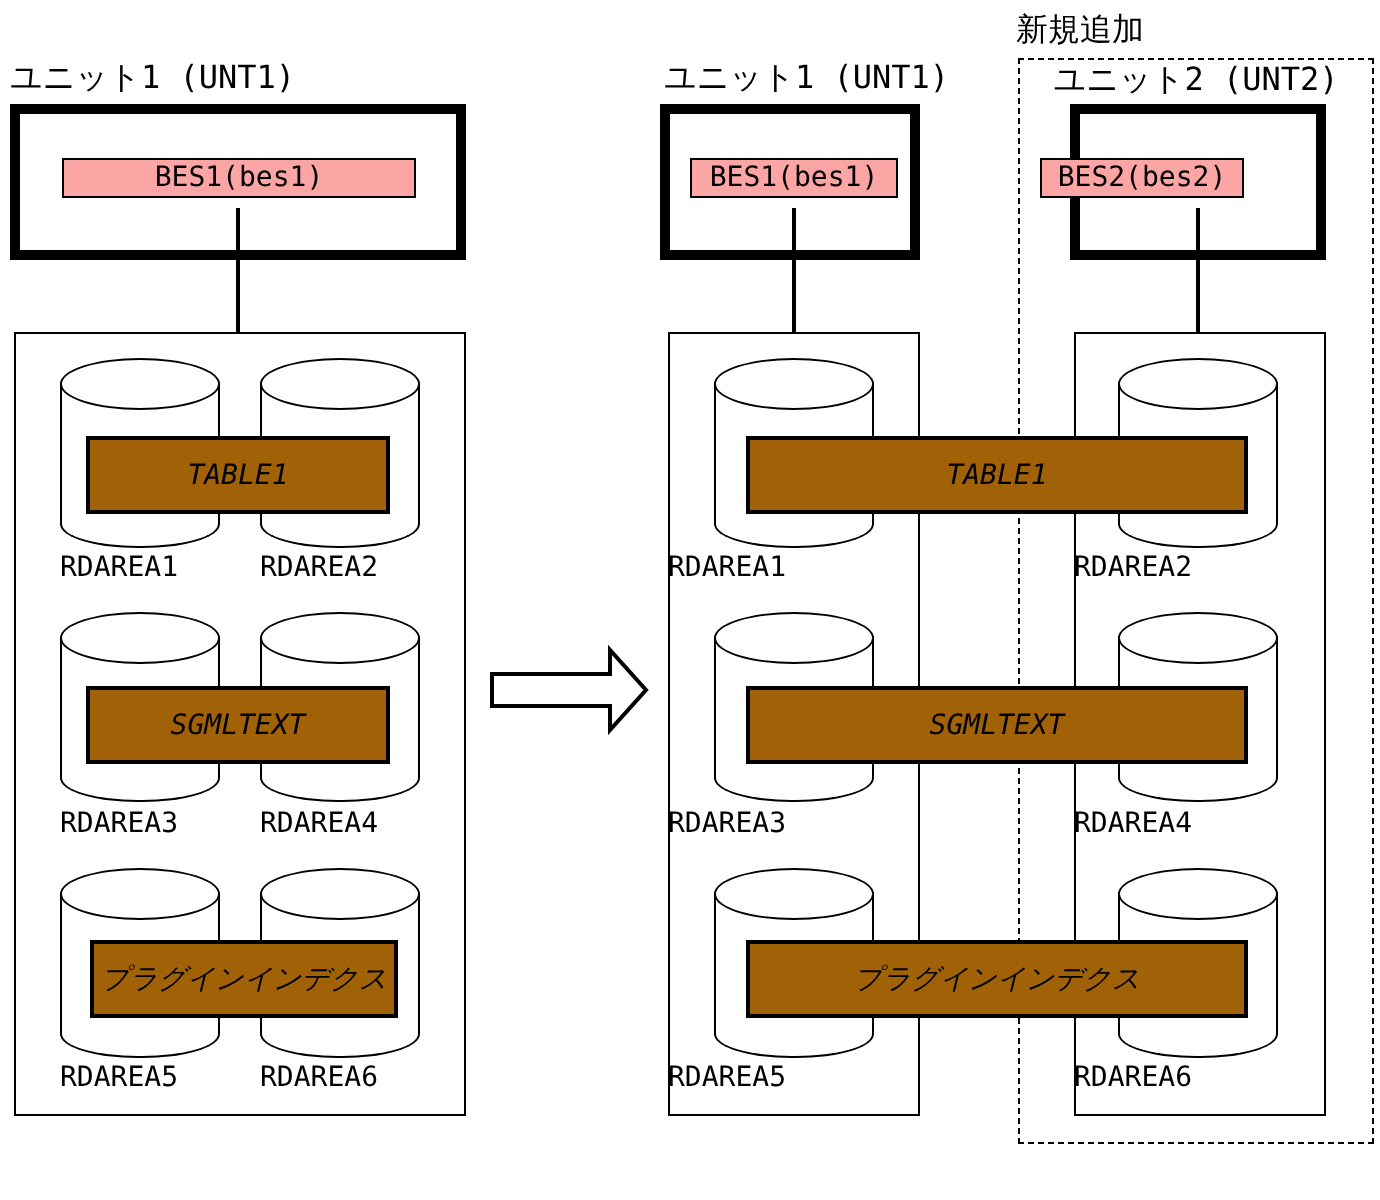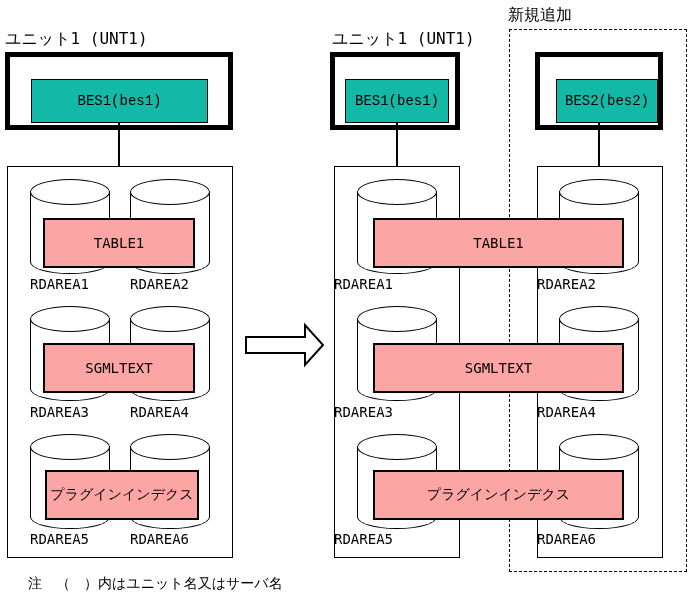--- a/index.html
+++ b/index.html
@@ -3,39 +3,39 @@
 <meta charset="utf-8">
 <style>
   html,body{margin:0;padding:0;background:#fff;}
   .canvas{
     position:relative;width:690px;height:600px;background:#fff;overflow:hidden;
     font-family:"DejaVu Sans Mono",monospace;color:#000;
   }
   .label{position:absolute;font-size:16px;line-height:16px;white-space:nowrap;}
   .thick-box{position:absolute;border:5px solid #000;background:#fff;box-sizing:border-box;}
   .bes-box{
-    position:absolute;height:44px;border:1px solid #000;background:#14b8a6;box-sizing:border-box;
-    display:flex;align-items:center;justify-content:center;font-size:14px;z-index:3;font-family:Liberation Mono, monospace;
+    position:absolute;height:20px;border:1px solid #000;background:#fca5a5;box-sizing:border-box;
+    display:flex;align-items:center;justify-content:center;font-size:14px;z-index:3;
   }
   .vline{position:absolute;width:1.5px;background:#000;z-index:1;}
   .container-box{position:absolute;border:1px solid #000;box-sizing:border-box;background:transparent;z-index:1;}
   .dashed-box{position:absolute;border:1px dashed #000;box-sizing:border-box;z-index:0;}
   .cyl{position:absolute;width:80px;height:96px;z-index:2;}
   .cyl-body{
     position:absolute;left:0;top:12px;width:78px;height:82px;background:#fff;
     border:1px solid #000;border-top:none;
     border-radius:0 0 39px 39px / 0 0 12px 12px;
   }
   .cyl-top{
     position:absolute;left:0;top:0;width:78px;height:24px;background:#fff;
     border:1px solid #000;border-radius:50%;
   }
   .bar{
-    position:absolute;height:50px;background:#fca5a5;border:2px solid #000;box-sizing:border-box;
-    display:flex;align-items:center;justify-content:center;font-size:14px;z-index:5;white-space:nowrap;
+    position:absolute;height:39px;background:#a16207;border:2px solid #000;box-sizing:border-box;
+    display:flex;align-items:center;justify-content:center;font-size:14px;z-index:5;white-space:nowrap;font-style:italic;
   }
   .rd-label{position:absolute;font-size:14px;line-height:16px;text-align:left;z-index:2;white-space:nowrap;}
   .arrow-svg{position:absolute;z-index:1;}
   .note{position:absolute;font-size:14px;white-space:nowrap;}
 </style>
 </head>
 <body>
 
 <div class="canvas">
 
@@ -87,22 +87,23 @@
 
   <div class="label" style="left:508px;top:7px">新規追加</div>
   <div class="dashed-box" style="left:509px;top:29px;width:178px;height:543px"></div>
 
   <div class="label" style="left:332px;top:31px">ユニット1 (UNT1)</div>
   <div class="thick-box" style="left:330px;top:52px;width:130px;height:78px"></div>
   <div class="bes-box" style="left:345px;top:79px;width:104px">BES1(bes1)</div>
   <div class="vline" style="left:396px;top:104px;height:63px"></div>
   <div class="container-box" style="left:334px;top:166px;width:126px;height:392px"></div>
 
+  <div class="label" style="left:509px;top:32px;width:178px;text-align:center">ユニット2 (UNT2)</div>
   <div class="thick-box" style="left:535px;top:52px;width:128px;height:78px"></div>
-  <div class="bes-box" style="left:556px;top:79px;width:102px">BES2(bes2)</div>
+  <div class="bes-box" style="left:520px;top:79px;width:102px">BES2(bes2)</div>
   <div class="vline" style="left:598px;top:104px;height:63px"></div>
   <div class="container-box" style="left:537px;top:166px;width:126px;height:392px"></div>
 
   <div class="cyl" style="left:357px;top:179px">
       <div class="cyl-body"></div>
       <div class="cyl-top"></div>
     </div>
   <div class="cyl" style="left:357px;top:306px">
       <div class="cyl-body"></div>
       <div class="cyl-top"></div>
@@ -129,15 +130,14 @@
   <div class="bar" style="left:373px;top:343px;width:251px">SGMLTEXT</div>
   <div class="bar" style="left:373px;top:470px;width:251px">プラグインインデクス</div>
 
   <div class="rd-label" style="left:334px;top:276px;width:126px">RDAREA1</div>
   <div class="rd-label" style="left:334px;top:404px;width:126px">RDAREA3</div>
   <div class="rd-label" style="left:334px;top:531px;width:126px">RDAREA5</div>
   <div class="rd-label" style="left:537px;top:276px;width:126px">RDAREA2</div>
   <div class="rd-label" style="left:537px;top:404px;width:126px">RDAREA4</div>
   <div class="rd-label" style="left:537px;top:531px;width:126px">RDAREA6</div>
 
-  <div class="note" style="left:28px;top:575px">注　（　）内はユニット名又はサーバ名</div>
 
 </div>
 
 </body></html>

